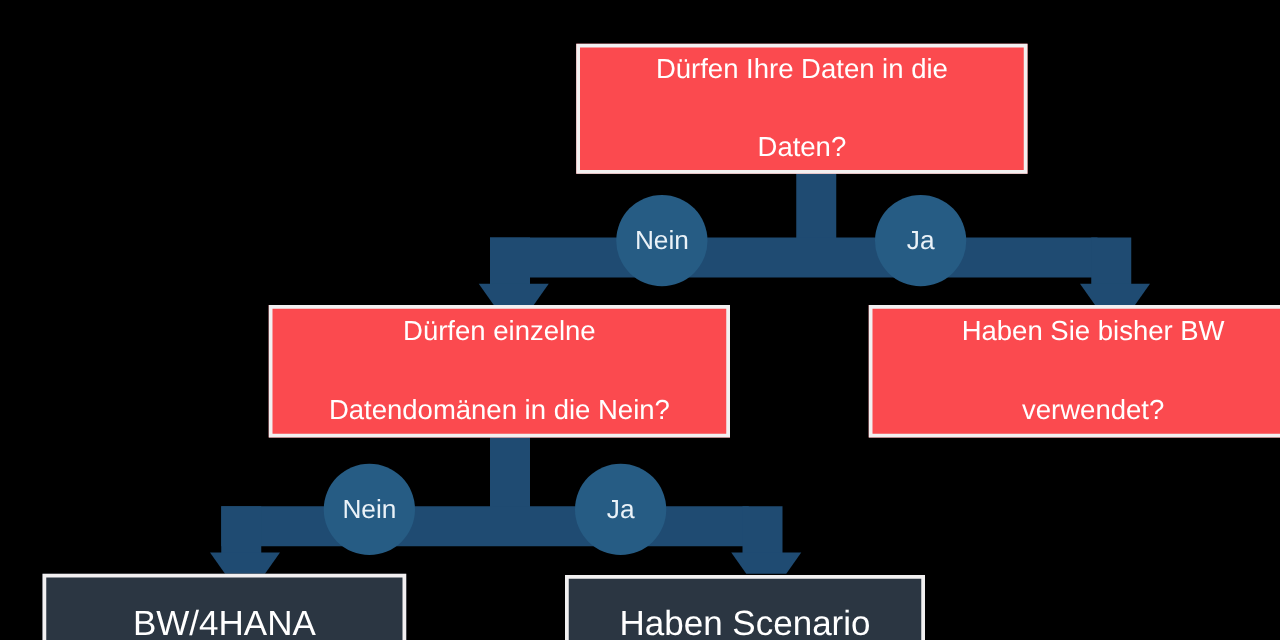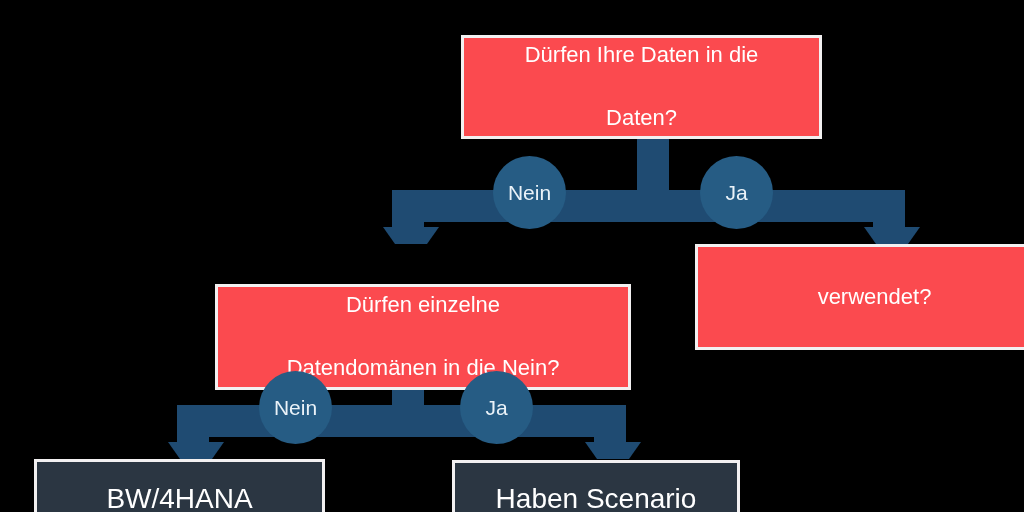--- a/index.html
+++ b/index.html
@@ -42,21 +42,21 @@
     border-top:17px solid var(--connector);
   }
   .circle{
     position:absolute;width:73px;height:73px;border-radius:50%;
     background:var(--circle-fill);color:var(--circle-text);
     display:flex;align-items:center;justify-content:center;
     font-size:21px;z-index:3;text-align:center;
   }
   
   #q1{left:429px;top:3px;width:361px;height:104px;}
-  #q2{left:183px;top:212px;width:416px;height:106px;margin-top:40px;}
+  #q2{left:183px;top:212px;width:369px;height:106px;}
   #q3{left:663px;top:212px;width:359px;height:106px;}
   #r1{left:2px;top:427px;width:291px;height:79px;}
   #r2{left:420px;top:428px;width:288px;height:77px;}
   
   #c-q1-down{left:605px;top:106px;width:5px;height:56px;}
   #c-h1{left:360px;top:158px;width:486px;height:5px;}
   #c-left-down1{left:360px;top:158px;width:5px;height:40px;}
   #a-q2{left:351px;top:195px;}
   #c-right-down1{left:841px;top:158px;width:5px;height:40px;}
   #a-q3{left:832px;top:195px;}
@@ -92,20 +92,21 @@
 
   <div class="node red" id="q1">
     <span class="tline">Dürfen Ihre Daten in die</span>
     <span class="tline">Daten?</span>
   </div>
   <div class="node red" id="q2">
     <span class="tline">Dürfen einzelne</span>
     <span class="tline">Datendomänen in die Nein?</span>
   </div>
   <div class="node red" id="q3">
+    <span class="tline">Haben Sie bisher BW</span>
     <span class="tline">verwendet?</span>
   </div>
 
   <div class="node dark" id="r1">
     <span class="tline">BW/4HANA</span>
   </div>
   <div class="node dark" id="r2">
     <span class="tline">Haben Scenario</span>
   </div>
 

